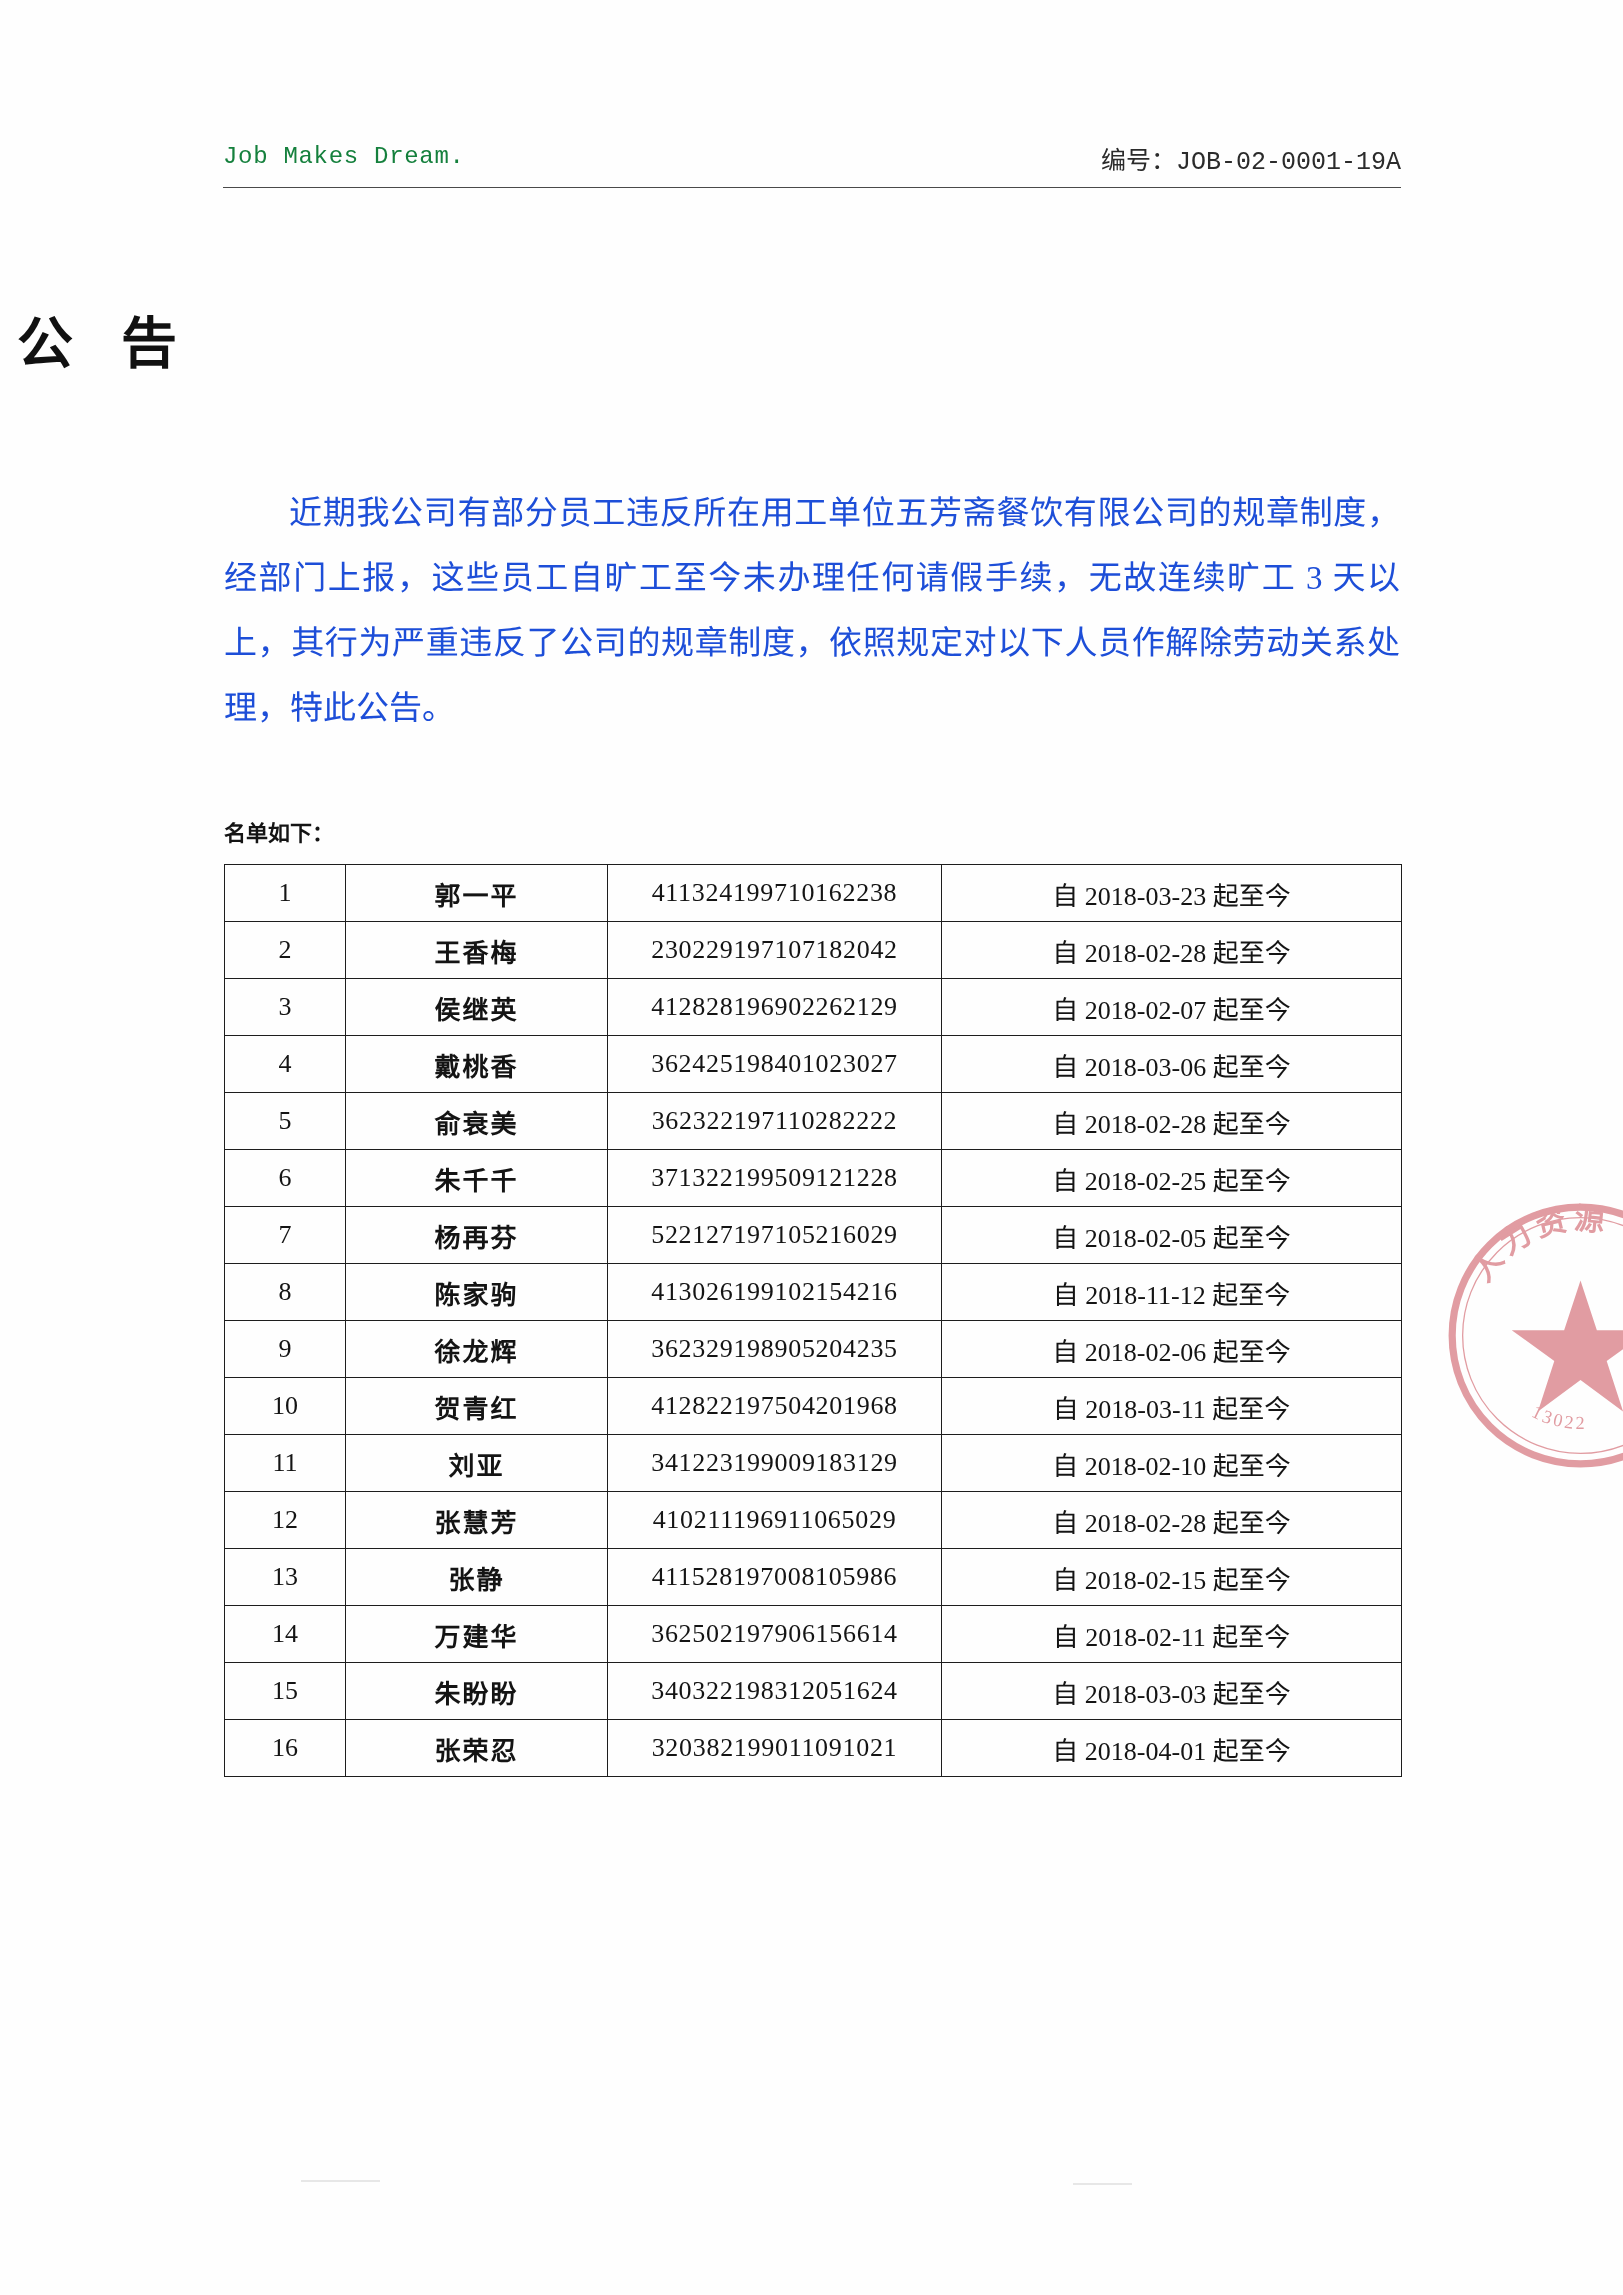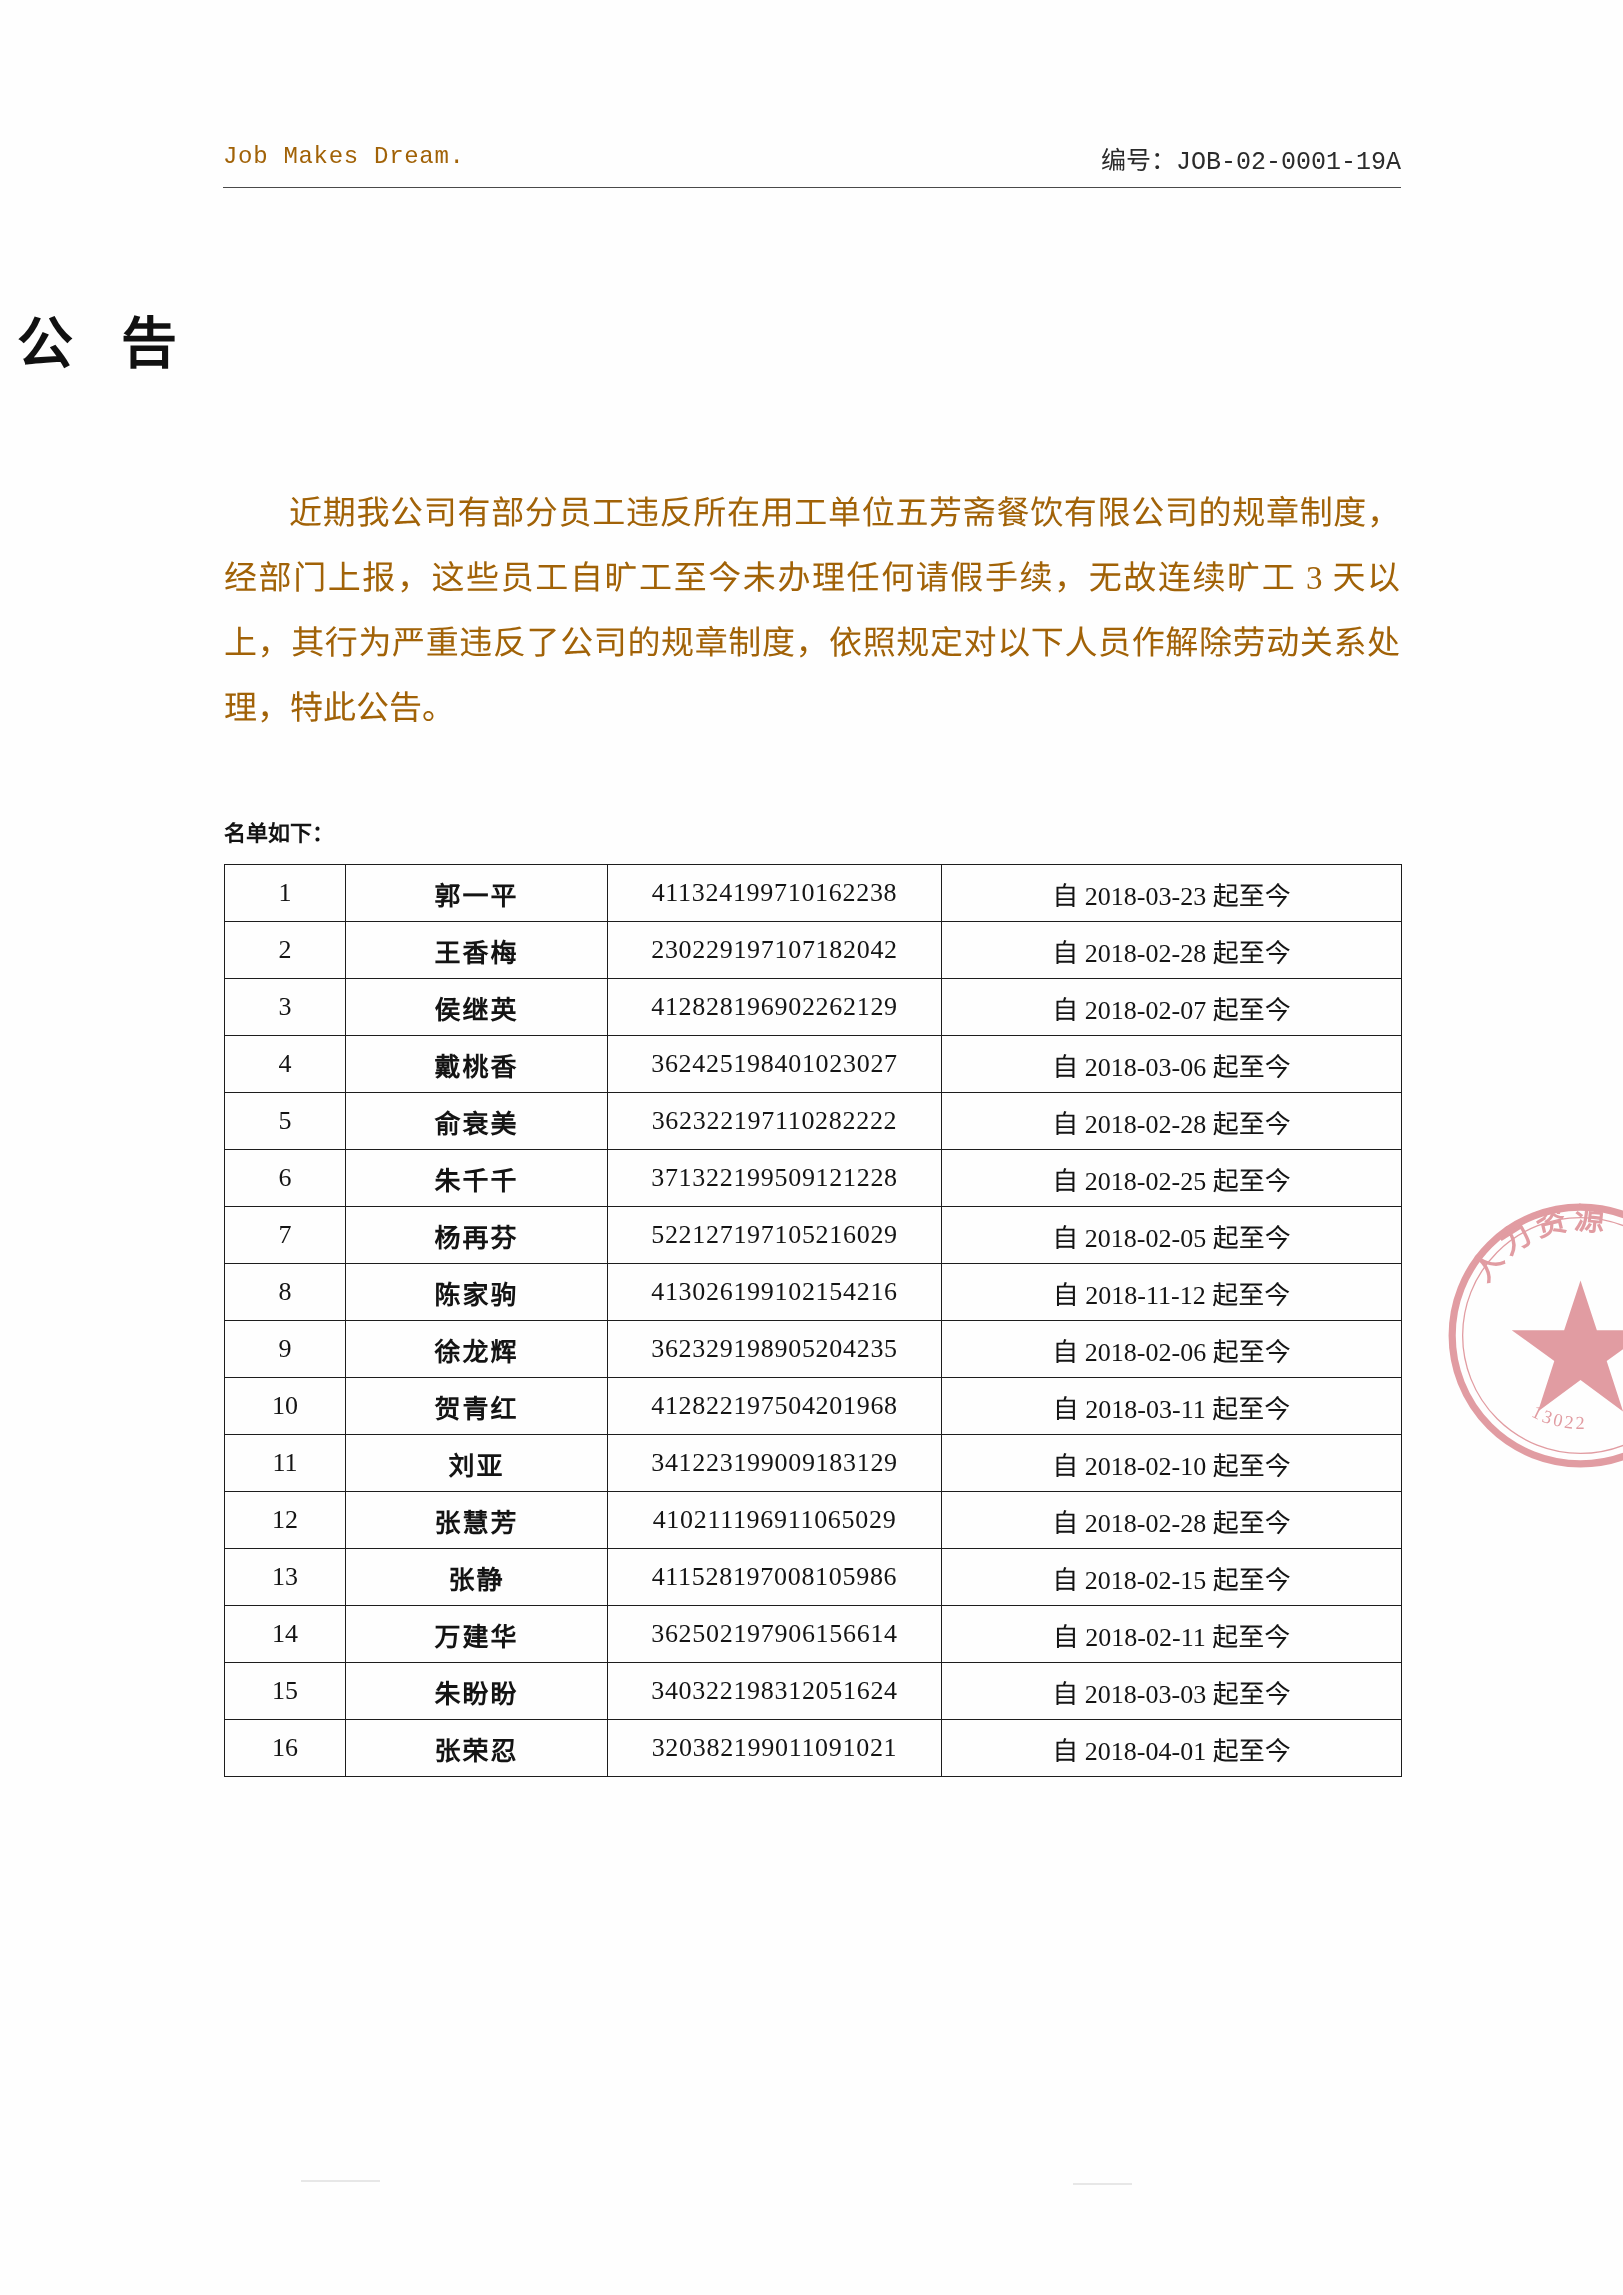--- a/index.html
+++ b/index.html
@@ -32,21 +32,21 @@
     width: 1178px;
     height: 59px;
   }
   .header-left {
     position: absolute;
     left: 0;
     top: 11.8px;
     font-family: "Liberation Mono", "DejaVu Sans Mono", monospace;
     font-size: 24px;
     letter-spacing: 0.7px;
-    color: #a16207;
+    color: #15803d;
     white-space: nowrap;
   }
   .header-right {
     position: absolute;
     right: 0;
     top: 9.2px;
     font-size: 25px;
     color: #2b2b2b;
     white-space: nowrap;
     font-family: "Liberation Sans", "DejaVu Sans", sans-serif;
@@ -83,21 +83,21 @@
   .body-text {
     position: absolute;
     top: 481px;
     left: 224px;
     width: 1176px;
     font-size: 33px;
     line-height: 65px;
     text-align: justify;
     text-justify: inter-ideograph;
     text-indent: 65px;
-    color: #a16207;
+    color: #1d4ed8;
   }
 
   .list-label {
     position: absolute;
     top: 815px;
     left: 224px;
     font-size: 22px;
     font-weight: bold;
     color: #141414;
   }

